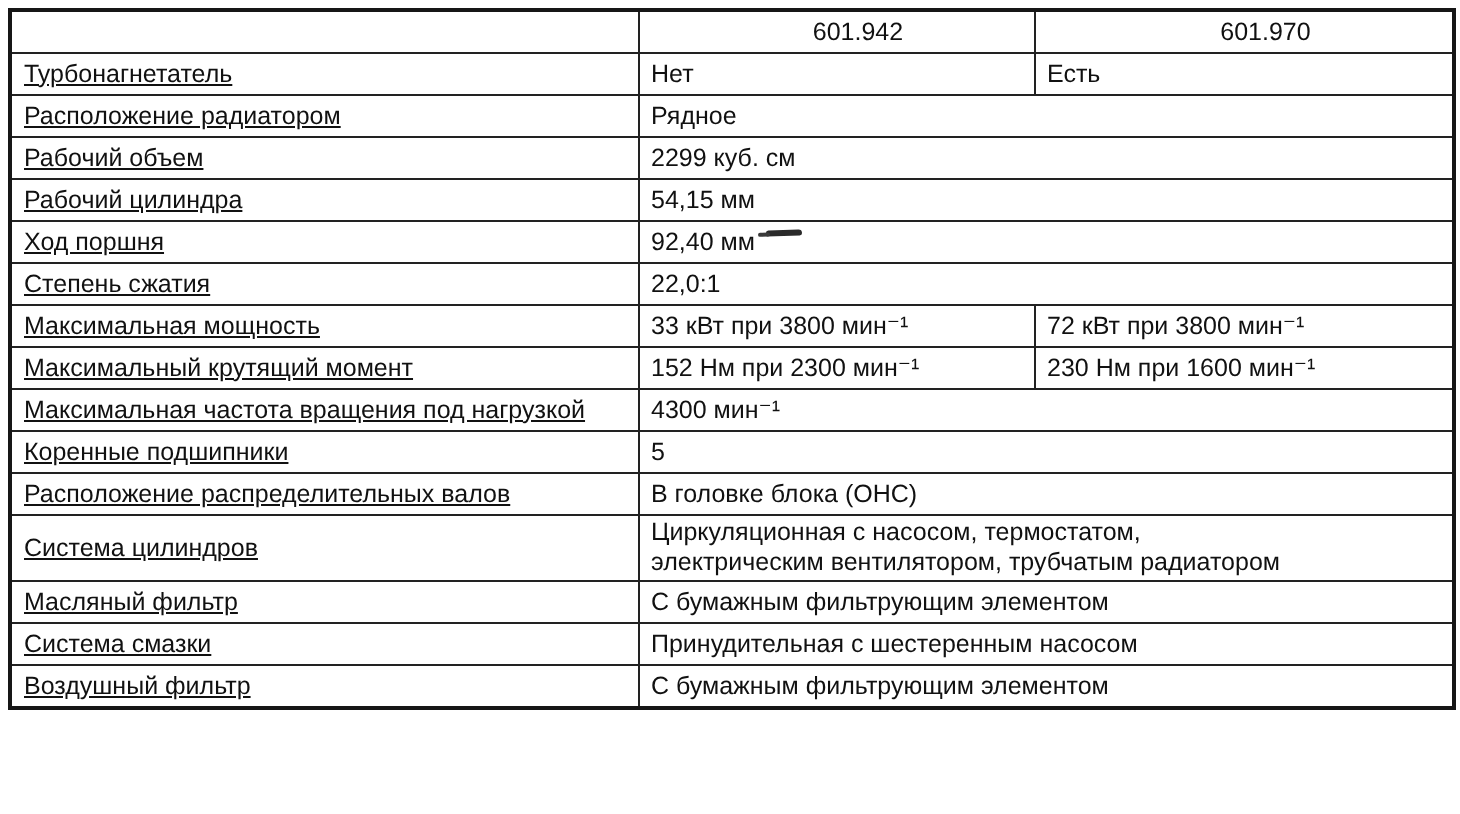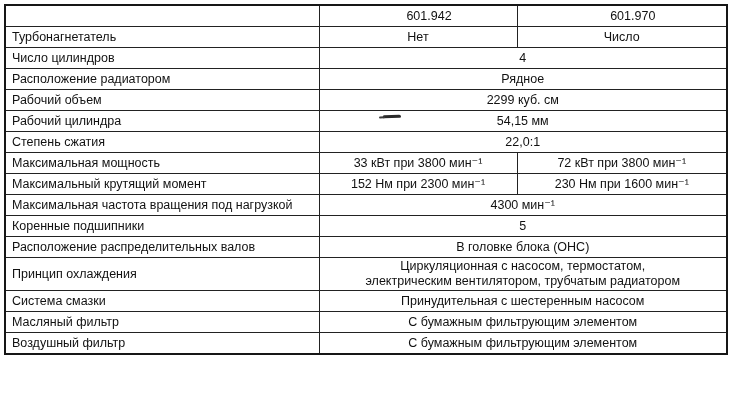--- a/index.html
+++ b/index.html
@@ -27,23 +27,23 @@
     border: 1px solid #222222;
     font-size: 12.5px;
     line-height: 15px;
     height: 18px;
     padding: 1px 6px;
     overflow: hidden;
   }
   td.param {
     text-align: left;
     padding-left: 8px;
+    text-decoration: underline;
   }
   td.val {
-    text-align: center;
     white-space: pre-line;
   }
   tr.hdr td {
     text-align: center;
     padding-left: 28px;
   }
   
   .smudge {
     position: absolute;
     left: 383px;
@@ -76,37 +76,37 @@
   </colgroup>
   <tbody>
     <tr class="hdr">
       <td class="param"></td>
       <td class="val">601.942</td>
       <td class="val">601.970</td>
     </tr>
   <tr>
         <td class="param">Турбонагнетатель</td>
         <td class="val">Нет</td>
-        <td class="val">Число</td>
-      </tr>
-      <tr>
-        <td class="param">Число цилиндров</td>
-        <td class="val" colspan="2">4</td>
+        <td class="val">Есть</td>
       </tr>
       <tr>
         <td class="param">Расположение радиатором</td>
         <td class="val" colspan="2">Рядное</td>
       </tr>
       <tr>
         <td class="param">Рабочий объем</td>
         <td class="val" colspan="2">2299 куб. см</td>
       </tr>
       <tr>
         <td class="param">Рабочий цилиндра</td>
         <td class="val" colspan="2">54,15 мм</td>
+      </tr>
+      <tr>
+        <td class="param">Ход поршня</td>
+        <td class="val" colspan="2">92,40 мм</td>
       </tr>
       <tr>
         <td class="param">Степень сжатия</td>
         <td class="val" colspan="2">22,0:1</td>
       </tr>
       <tr>
         <td class="param">Максимальная мощность</td>
         <td class="val">33 кВт при 3800 мин⁻¹</td>
         <td class="val">72 кВт при 3800 мин⁻¹</td>
       </tr>
@@ -121,31 +121,31 @@
       </tr>
       <tr>
         <td class="param">Коренные подшипники</td>
         <td class="val" colspan="2">5</td>
       </tr>
       <tr>
         <td class="param">Расположение распределительных валов</td>
         <td class="val" colspan="2">В головке блока (ОНС)</td>
       </tr>
       <tr>
-        <td class="param">Принцип охлаждения</td>
+        <td class="param">Система цилиндров</td>
         <td class="val" colspan="2">Циркуляционная с насосом, термостатом,
 электрическим вентилятором, трубчатым радиатором</td>
       </tr>
       <tr>
+        <td class="param">Масляный фильтр</td>
+        <td class="val" colspan="2">С бумажным фильтрующим элементом</td>
+      </tr>
+      <tr>
         <td class="param">Система смазки</td>
         <td class="val" colspan="2">Принудительная с шестеренным насосом</td>
-      </tr>
-      <tr>
-        <td class="param">Масляный фильтр</td>
-        <td class="val" colspan="2">С бумажным фильтрующим элементом</td>
       </tr>
       <tr>
         <td class="param">Воздушный фильтр</td>
         <td class="val" colspan="2">С бумажным фильтрующим элементом</td>
       </tr>
     </tbody>
 </table>
 
 <div class="smudge"></div>
 

